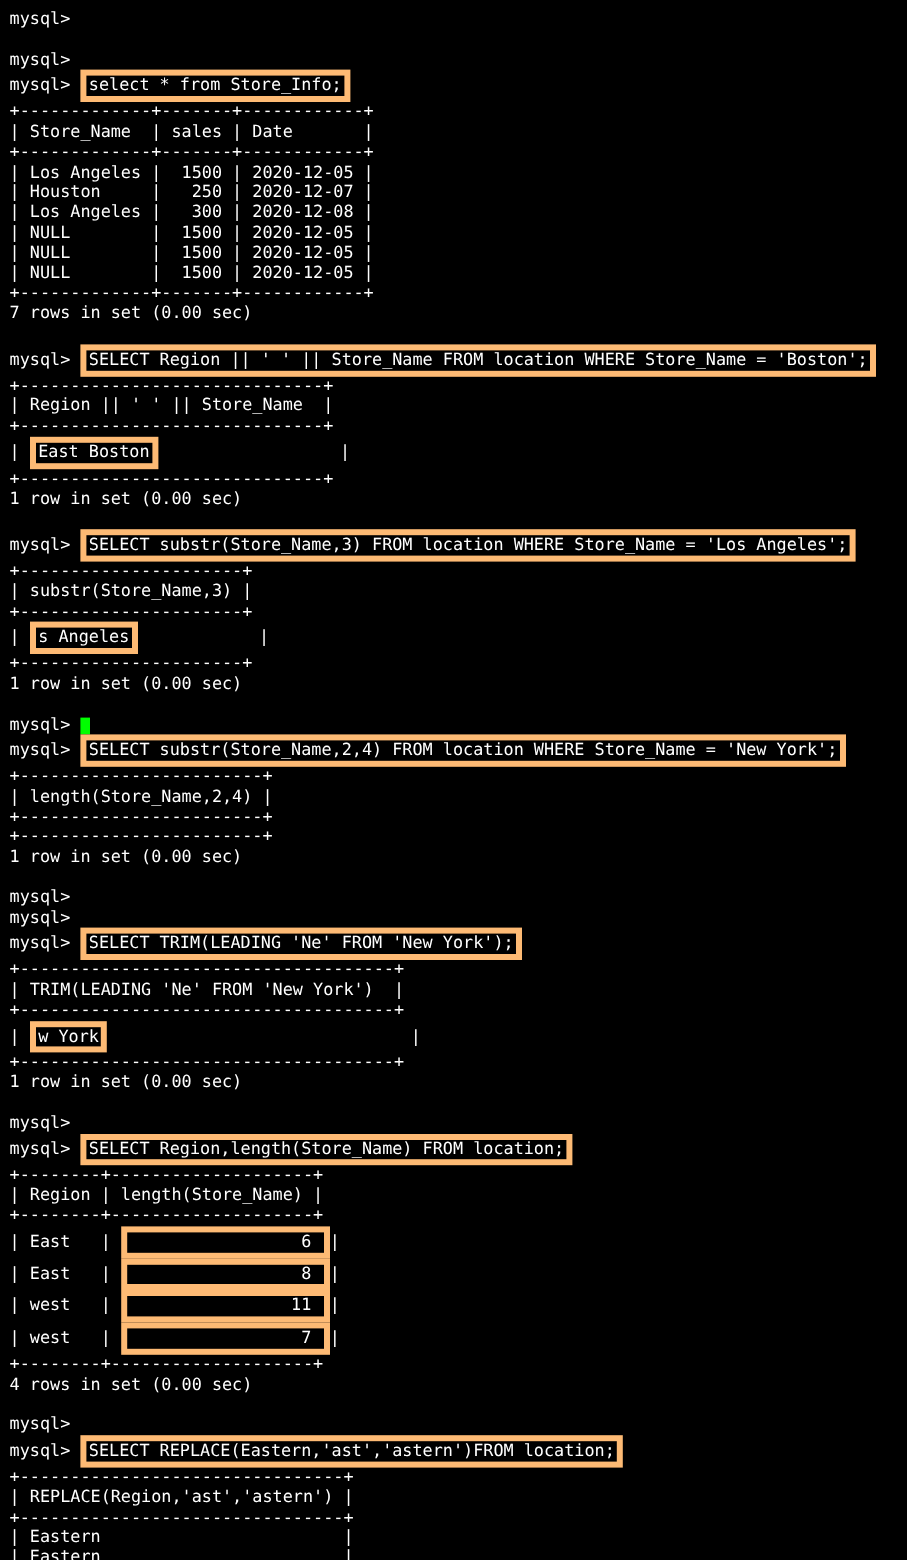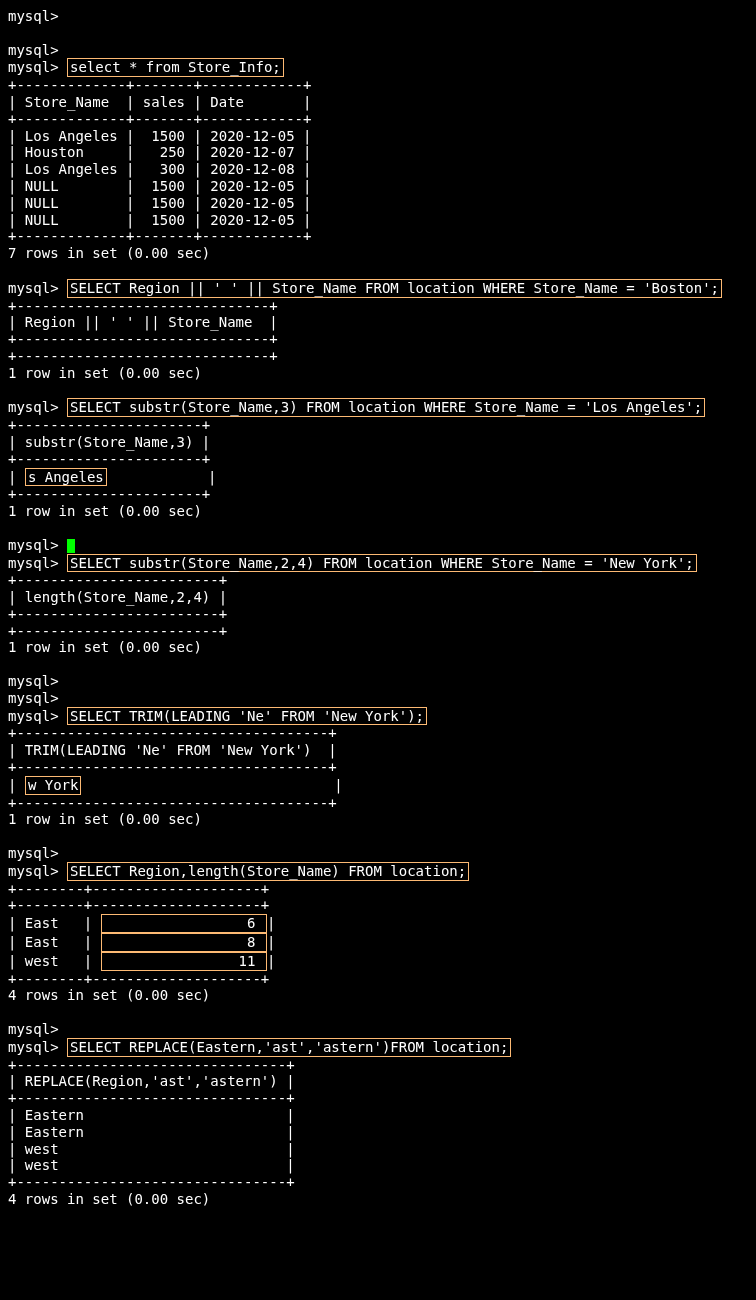--- a/index.html
+++ b/index.html
@@ -10,21 +10,21 @@
     font-family: "Consolas", "Menlo", "Monaco", monospace;
     font-size: 14px;
     line-height: 1.2;
     width: 756px;
     box-sizing: border-box;
   }
   .line {
     white-space: pre;
   }
   .boxed {
-    border: 1px solid #fdba74;
+    border: 5px solid #fdba74;
     display: inline-block;
     padding: 0 2px;
   }
   .cursor {
     display: inline-block;
     width: 8px;
     height: 14px;
     background: #00ff00;
     vertical-align: text-bottom;
   }
@@ -49,20 +49,21 @@
 <div class="line">| NULL        |  1500 | 2020-12-05 |</div>
 <div class="line">| NULL        |  1500 | 2020-12-05 |</div>
 <div class="line">| NULL        |  1500 | 2020-12-05 |</div>
 <div class="line">+-------------+-------+------------+</div>
 <div class="line">7 rows in set (0.00 sec)</div>
 <div class="line">&nbsp;</div>
 <div class="line"><span>mysql&gt;</span> <span class="boxed">SELECT Region || ' ' || Store_Name FROM location WHERE Store_Name = 'Boston';</span></div>
 <div class="line">+------------------------------+</div>
 <div class="line">| Region || ' ' || Store_Name  |</div>
 <div class="line">+------------------------------+</div>
+<div class="line">|<span> </span><span class="boxed">East Boston</span><span>                  |</span></div>
 <div class="line">+------------------------------+</div>
 <div class="line">1 row in set (0.00 sec)</div>
 <div class="line">&nbsp;</div>
 <div class="line"><span>mysql&gt;</span> <span class="boxed">SELECT substr(Store_Name,3) FROM location WHERE Store_Name = 'Los Angeles';</span></div>
 <div class="line">+----------------------+</div>
 <div class="line">| substr(Store_Name,3) |</div>
 <div class="line">+----------------------+</div>
 <div class="line">|<span> </span><span class="boxed">s Angeles</span><span>            |</span></div>
 <div class="line">+----------------------+</div>
 <div class="line">1 row in set (0.00 sec)</div>
@@ -81,24 +82,26 @@
 <div class="line">+-------------------------------------+</div>
 <div class="line">| TRIM(LEADING 'Ne' FROM 'New York')  |</div>
 <div class="line">+-------------------------------------+</div>
 <div class="line">|<span> </span><span class="boxed">w York</span><span>                              |</span></div>
 <div class="line">+-------------------------------------+</div>
 <div class="line">1 row in set (0.00 sec)</div>
 <div class="line">&nbsp;</div>
 <div class="line"><span>mysql&gt;</span></div>
 <div class="line"><span>mysql&gt;</span> <span class="boxed">SELECT Region,length(Store_Name) FROM location;</span></div>
 <div class="line">+--------+--------------------+</div>
+<div class="line">| Region | length(Store_Name) |</div>
 <div class="line">+--------+--------------------+</div>
 <div class="line"><span>| East   | </span><span class="boxed">                 6 </span><span>|</span></div>
 <div class="line"><span>| East   | </span><span class="boxed">                 8 </span><span>|</span></div>
 <div class="line"><span>| west   | </span><span class="boxed">                11 </span><span>|</span></div>
+<div class="line"><span>| west   | </span><span class="boxed">                 7 </span><span>|</span></div>
 <div class="line">+--------+--------------------+</div>
 <div class="line">4 rows in set (0.00 sec)</div>
 <div class="line">&nbsp;</div>
 <div class="line"><span>mysql&gt;</span></div>
 <div class="line"><span>mysql&gt;</span> <span class="boxed">SELECT REPLACE(Eastern,'ast','astern')FROM location;</span></div>
 <div class="line">+--------------------------------+</div>
 <div class="line">| REPLACE(Region,'ast','astern') |</div>
 <div class="line">+--------------------------------+</div>
 <div class="line">| Eastern                        |</div>
 <div class="line">| Eastern                        |</div>

